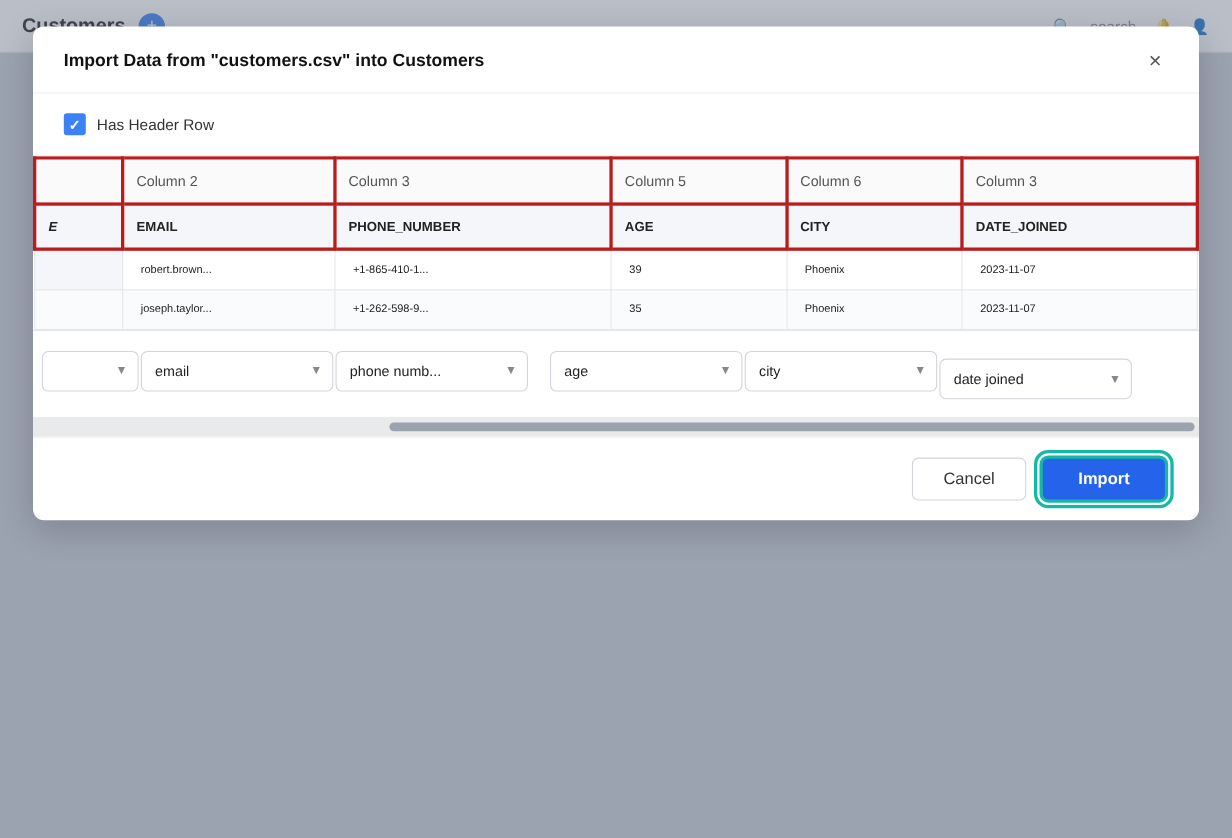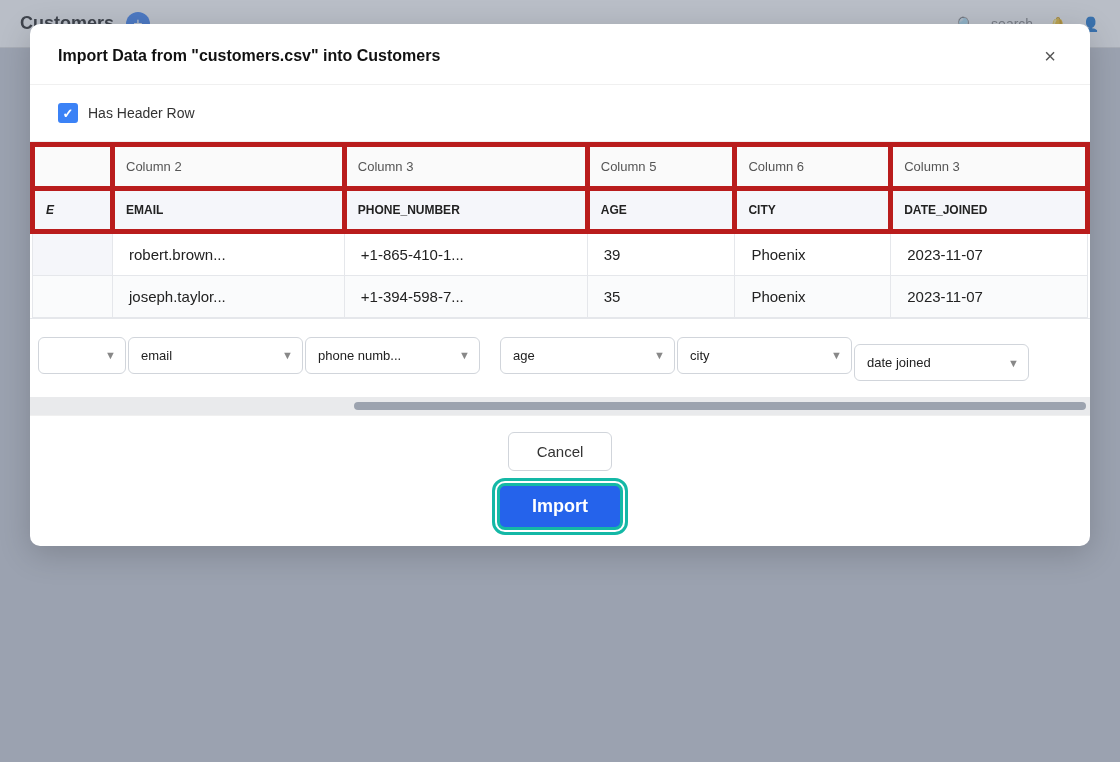--- a/index.html
+++ b/index.html
@@ -145,37 +145,37 @@
       width: 100%;
       border-collapse: collapse;
       min-width: 900px;
     }
 
     .data-table th {
       padding: 12px 11px;
       font-size: 13px;
       font-weight: 400;
       color: #555;
-      border: 5px solid #b91c1c;
+      border: 3px solid #b91c1c;
       background: #fafafa;
       text-align: left;
       white-space: nowrap;
     }
 
     .data-table .field-row th {
       font-weight: 700;
       font-size: 12px;
       color: #222;
       text-transform: uppercase;
       background: #f5f6fa;
     }
 
     .data-table td {
       padding: 12px 16px;
-      font-size: 15px;
+      font-size: 10px;
       color: #222;
       border: 1px solid #e5e7eb;
       white-space: nowrap;
     }
 
     .data-table tr:nth-child(even) td {
       background: #fafbfc;
     }
 
     .col-stub {
@@ -242,37 +242,36 @@
       margin-left: 320px;
     }
 
     .modal-footer {
       display: flex;
       justify-content: flex-end;
       align-items: center;
       padding: 16px 28px;
       gap: 12px;
       border-top: 1px solid #f0f0f0;
-      flex-direction: column;
     }
 
     .btn-cancel {
       padding: 10px 28px;
       font-size: 15px;
       font-weight: 500;
       color: #333;
       background: #fff;
       border: 1px solid #d1d5db;
       border-radius: 6px;
       cursor: pointer;
     }
 
     .btn-import {
       padding: 10px 32px;
-      font-size: 18px;
+      font-size: 15px;
       font-weight: 700;
       color: #fff;
       background: #2563eb;
       border: 3px solid #14b8a6;
       border-radius: 8px;
       cursor: pointer;
       outline: 3px solid #14b8a6;
       outline-offset: 2px;
     }
 
@@ -342,21 +341,21 @@
             <td class="stub-col"></td>
             <td>robert.brown...</td>
             <td>+1-865-410-1...</td>
             <td>39</td>
             <td>Phoenix</td>
             <td>2023-11-07</td>
           </tr>
           <tr>
             <td class="stub-col"></td>
             <td>joseph.taylor...</td>
-            <td>+1-394-598-7...</td>
+            <td>+1-262-598-9...</td>
             <td>35</td>
             <td>Phoenix</td>
             <td>2023-11-07</td>
           </tr>
         </tbody>
       </table>
     </div>
 
     <div class="mapping-section">
 

